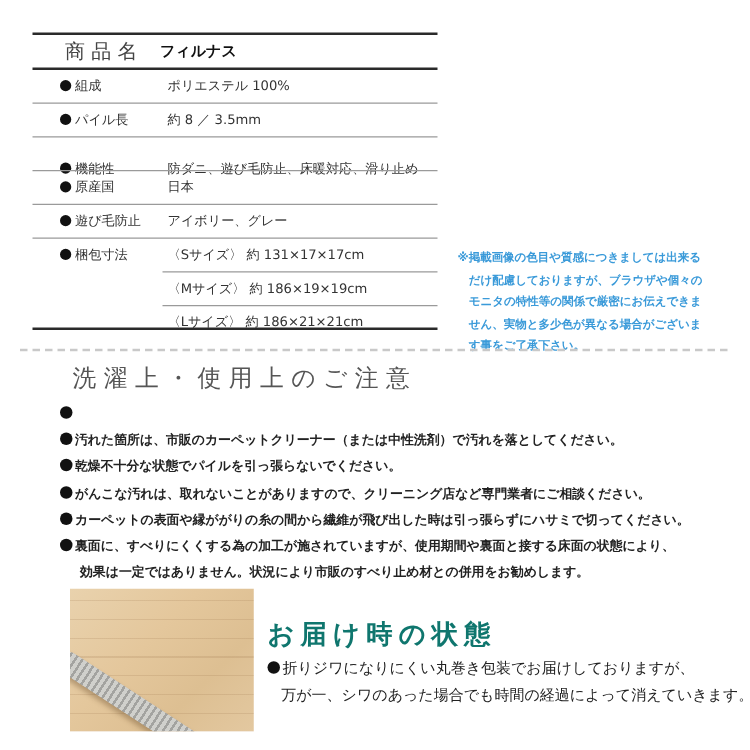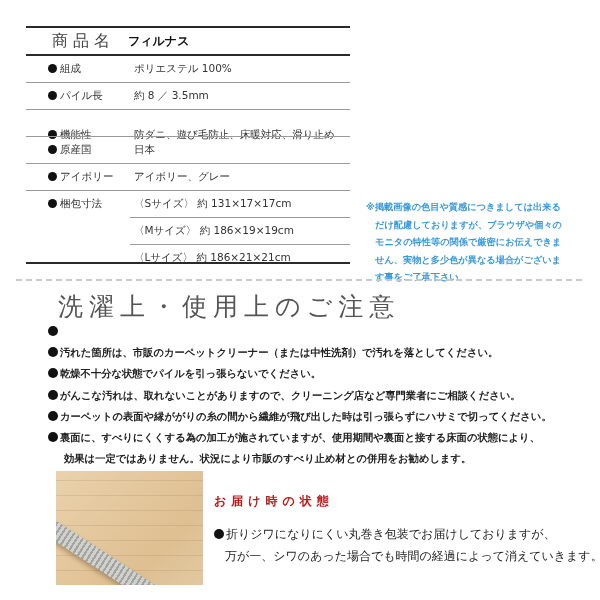--- a/index.html
+++ b/index.html
@@ -17,40 +17,40 @@
     .row .title-label { left: 26px; letter-spacing: 5px; color: #444; font-size: 16px; }
     .row .title-value { font-weight: bold; font-size: 12px; color: #111; left: 102px; }
     .bullet { display: inline-block; width: 9px; height: 9px; border-radius: 50%; background: #111; margin-right: 3px; vertical-align: -1px; }
 
     .notice { position: absolute; left: 366px; top: 178px; width: 225px; color: #3a9ad9; font-size: 9.2px; font-weight: bold; line-height: 17.6px; margin-top: 20px; }
     .notice p { margin: 0; white-space: nowrap; }
     .notice .indent { padding-left: 9px; }
 
     .dashed { position: absolute; left: 16px; top: 279px; width: 566px; height: 0; border-top: 2px dashed #c9c9c9; }
 
-    .h-care { position: absolute; left: 58px; top: 290px; font-size: 25px; color: #555; letter-spacing: 6px; font-weight: normal; margin: 0; white-space: nowrap; }
+    .h-care { position: absolute; left: 58px; top: 290px; font-size: 19px; color: #555; letter-spacing: 6px; font-weight: normal; margin: 0; white-space: nowrap; }
     .care-list { position: absolute; left: 48px; top: 321px; margin: 0; padding: 0; list-style: none; }
     .care-list li { font-size: 10.3px; font-weight: bold; color: #222; line-height: 21.2px; white-space: nowrap; }
     .care-list .cont { padding-left: 16px; }
     .care-bullet { display: inline-block; width: 10px; height: 10px; border-radius: 50%; background: #111; margin-right: 2px; vertical-align: -1px; }
 
     .photo { position: absolute; left: 56px; top: 471px; width: 147px; height: 114px; overflow: hidden;
       background:
         repeating-linear-gradient(0deg, rgba(255,255,255,0) 0 14px, rgba(150,110,70,0.18) 14px 15px),
         linear-gradient(135deg, #e9d2ad 0%, #e4c79c 40%, #ddbf92 70%, #e3c8a0 100%);
     }
     .photo .roll { position: absolute; left: -8px; top: 46px; width: 180px; height: 18px; transform: rotate(33deg); transform-origin: left center;
       border-radius: 8px;
       background:
         repeating-linear-gradient(90deg, #a3a3a0 0 2px, #d0d0cc 2px 5px),
         #bbb;
       box-shadow: 0 3px 4px rgba(90,60,30,0.35);
     }
 
-    .h-delivery { position: absolute; left: 214px; top: 493px; font-size: 12px; color: #b91c1c; letter-spacing: 5px; margin: 0; white-space: nowrap; }
+    .h-delivery { position: absolute; left: 214px; top: 493px; font-size: 21px; color: #0f766e; letter-spacing: 5px; margin: 0; white-space: nowrap; }
     .delivery { position: absolute; left: 214px; top: 523px; margin: 0; padding: 0; list-style: none; }
     .delivery li { font-size: 12px; font-weight: normal; color: #222; line-height: 22px; white-space: nowrap; }
     .delivery .cont { padding-left: 11px; }
   </style>
 </head>
 <body>
 
 <div class="spec-table">
   <div class="line-thick" style="top:0"></div>
 
@@ -78,21 +78,21 @@
   </div>
   <div class="line-thin" style="top:110px"></div>
 
   <div class="row" style="top:111px">
     <span class="label"><span class="bullet"></span><span>原産国</span></span>
     <span class="value">日本</span>
   </div>
   <div class="line-thin" style="top:137px"></div>
 
   <div class="row" style="top:138px">
-    <span class="label"><span class="bullet"></span><span>アイボリー</span></span>
+    <span class="label"><span class="bullet"></span><span>遊び毛防止</span></span>
     <span class="value">アイボリー、グレー</span>
   </div>
   <div class="line-thin" style="top:164px"></div>
 
   <div class="row" style="top:165px">
     <span class="label"><span class="bullet"></span><span>梱包寸法</span></span>
     <span class="value"><span>〈Sサイズ〉</span> <span>約 131×17×17cm</span></span>
   </div>
   <div class="line-sub" style="top:191px"></div>
 

